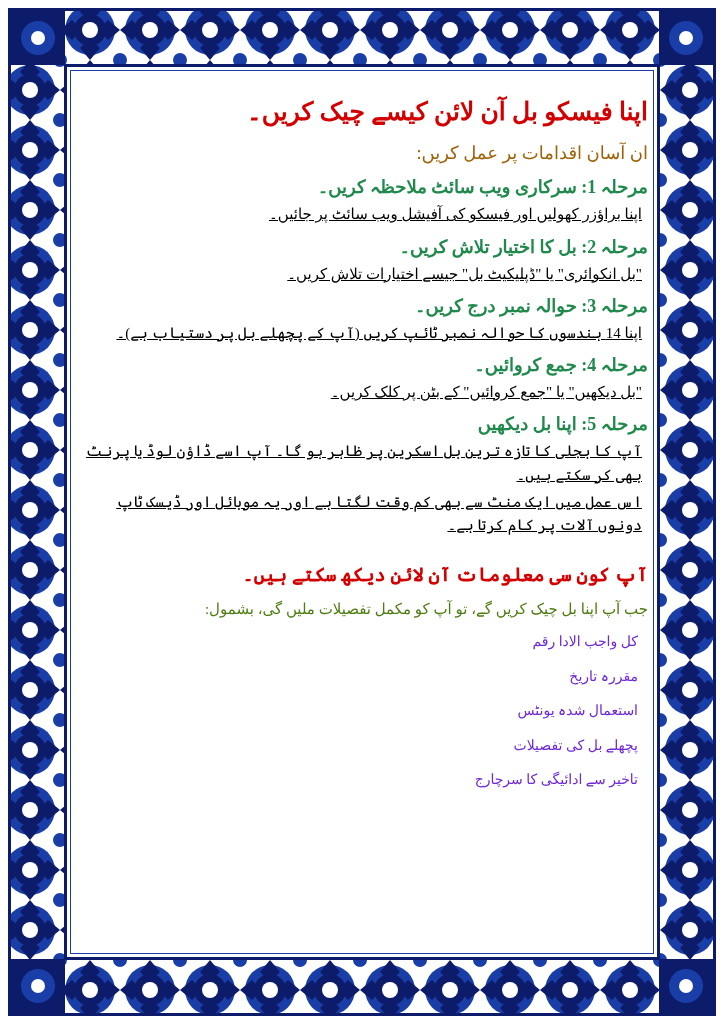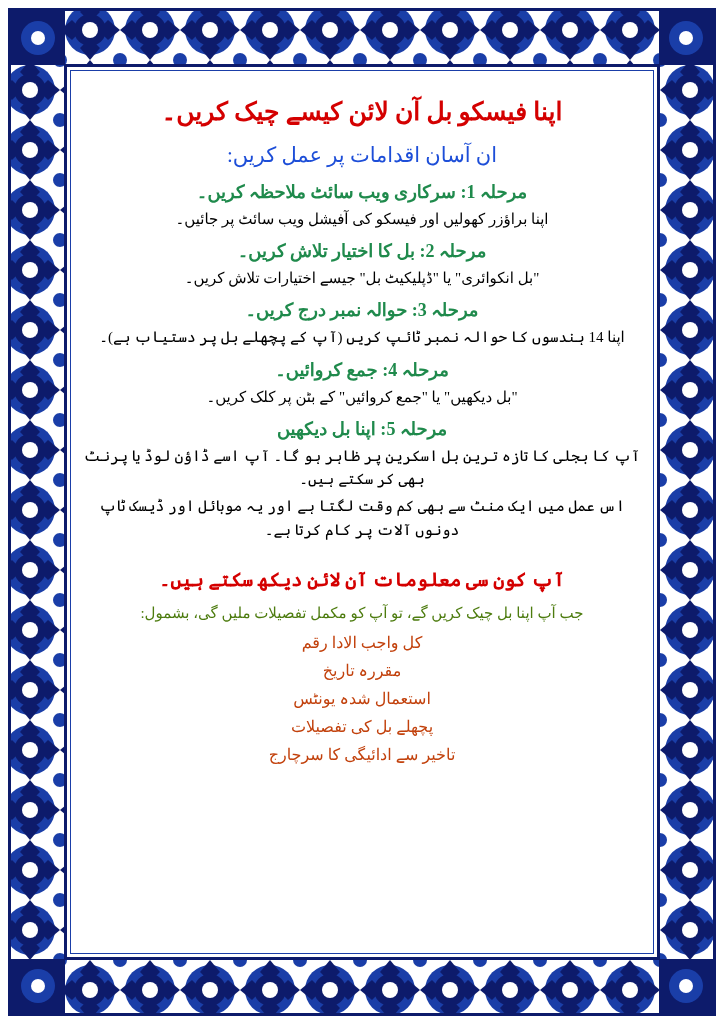--- a/index.html
+++ b/index.html
@@ -30,76 +30,77 @@
   }
 
   
   .content {
     position: absolute;
     left: 76px;
     top: 80px;
     right: 76px;
     bottom: 74px;
     direction: rtl;
-    text-align: center;
+    text-align: right;
     overflow: hidden;
   }
 
   .doc-title {
     color: #d40000;
     font-size: 25px;
     font-weight: bold;
     line-height: 1.45;
     margin: 14px 0 10px 0;
     letter-spacing: 0;
   }
 
   .lead {
-    color: #1d4ed8;
-    font-size: 21px;
+    color: #a16207;
+    font-size: 18px;
     line-height: 1.5;
     margin: 4px 0 6px 0;
   }
 
   .step-head {
     color: #1f8a4c;
     font-size: 18px;
     font-weight: bold;
     line-height: 1.5;
     margin: 7px 0 2px 0;
   }
 
   .step-body {
     color: #000000;
     font-size: 15px;
     line-height: 1.55;
     margin: 0 0 4px 0;
     padding: 0 6px;
+    text-decoration: underline;
   }
 
   .section-title {
     color: #d40000;
     font-size: 19px;
     font-weight: bold;
     line-height: 1.5;
     margin: 24px 0 8px 0;
   }
 
   .info-intro {
     color: #4d7c0f;
     font-size: 15px;
     line-height: 1.5;
     margin: 4px 0 4px 0;
   }
 
   .info-item {
-    color: #c2410c;
-    font-size: 16px;
+    color: #6d28d9;
+    font-size: 14px;
     line-height: 1.75;
-    margin: 0;
+    margin: 10px;
   }
 </style>
 </head>
 <body>
 
 <div class="page">
 
   <div class="border-frame">
 
     <svg width="724" height="1024" viewBox="0 0 724 1024" style="position:absolute;left:0;top:0;">

